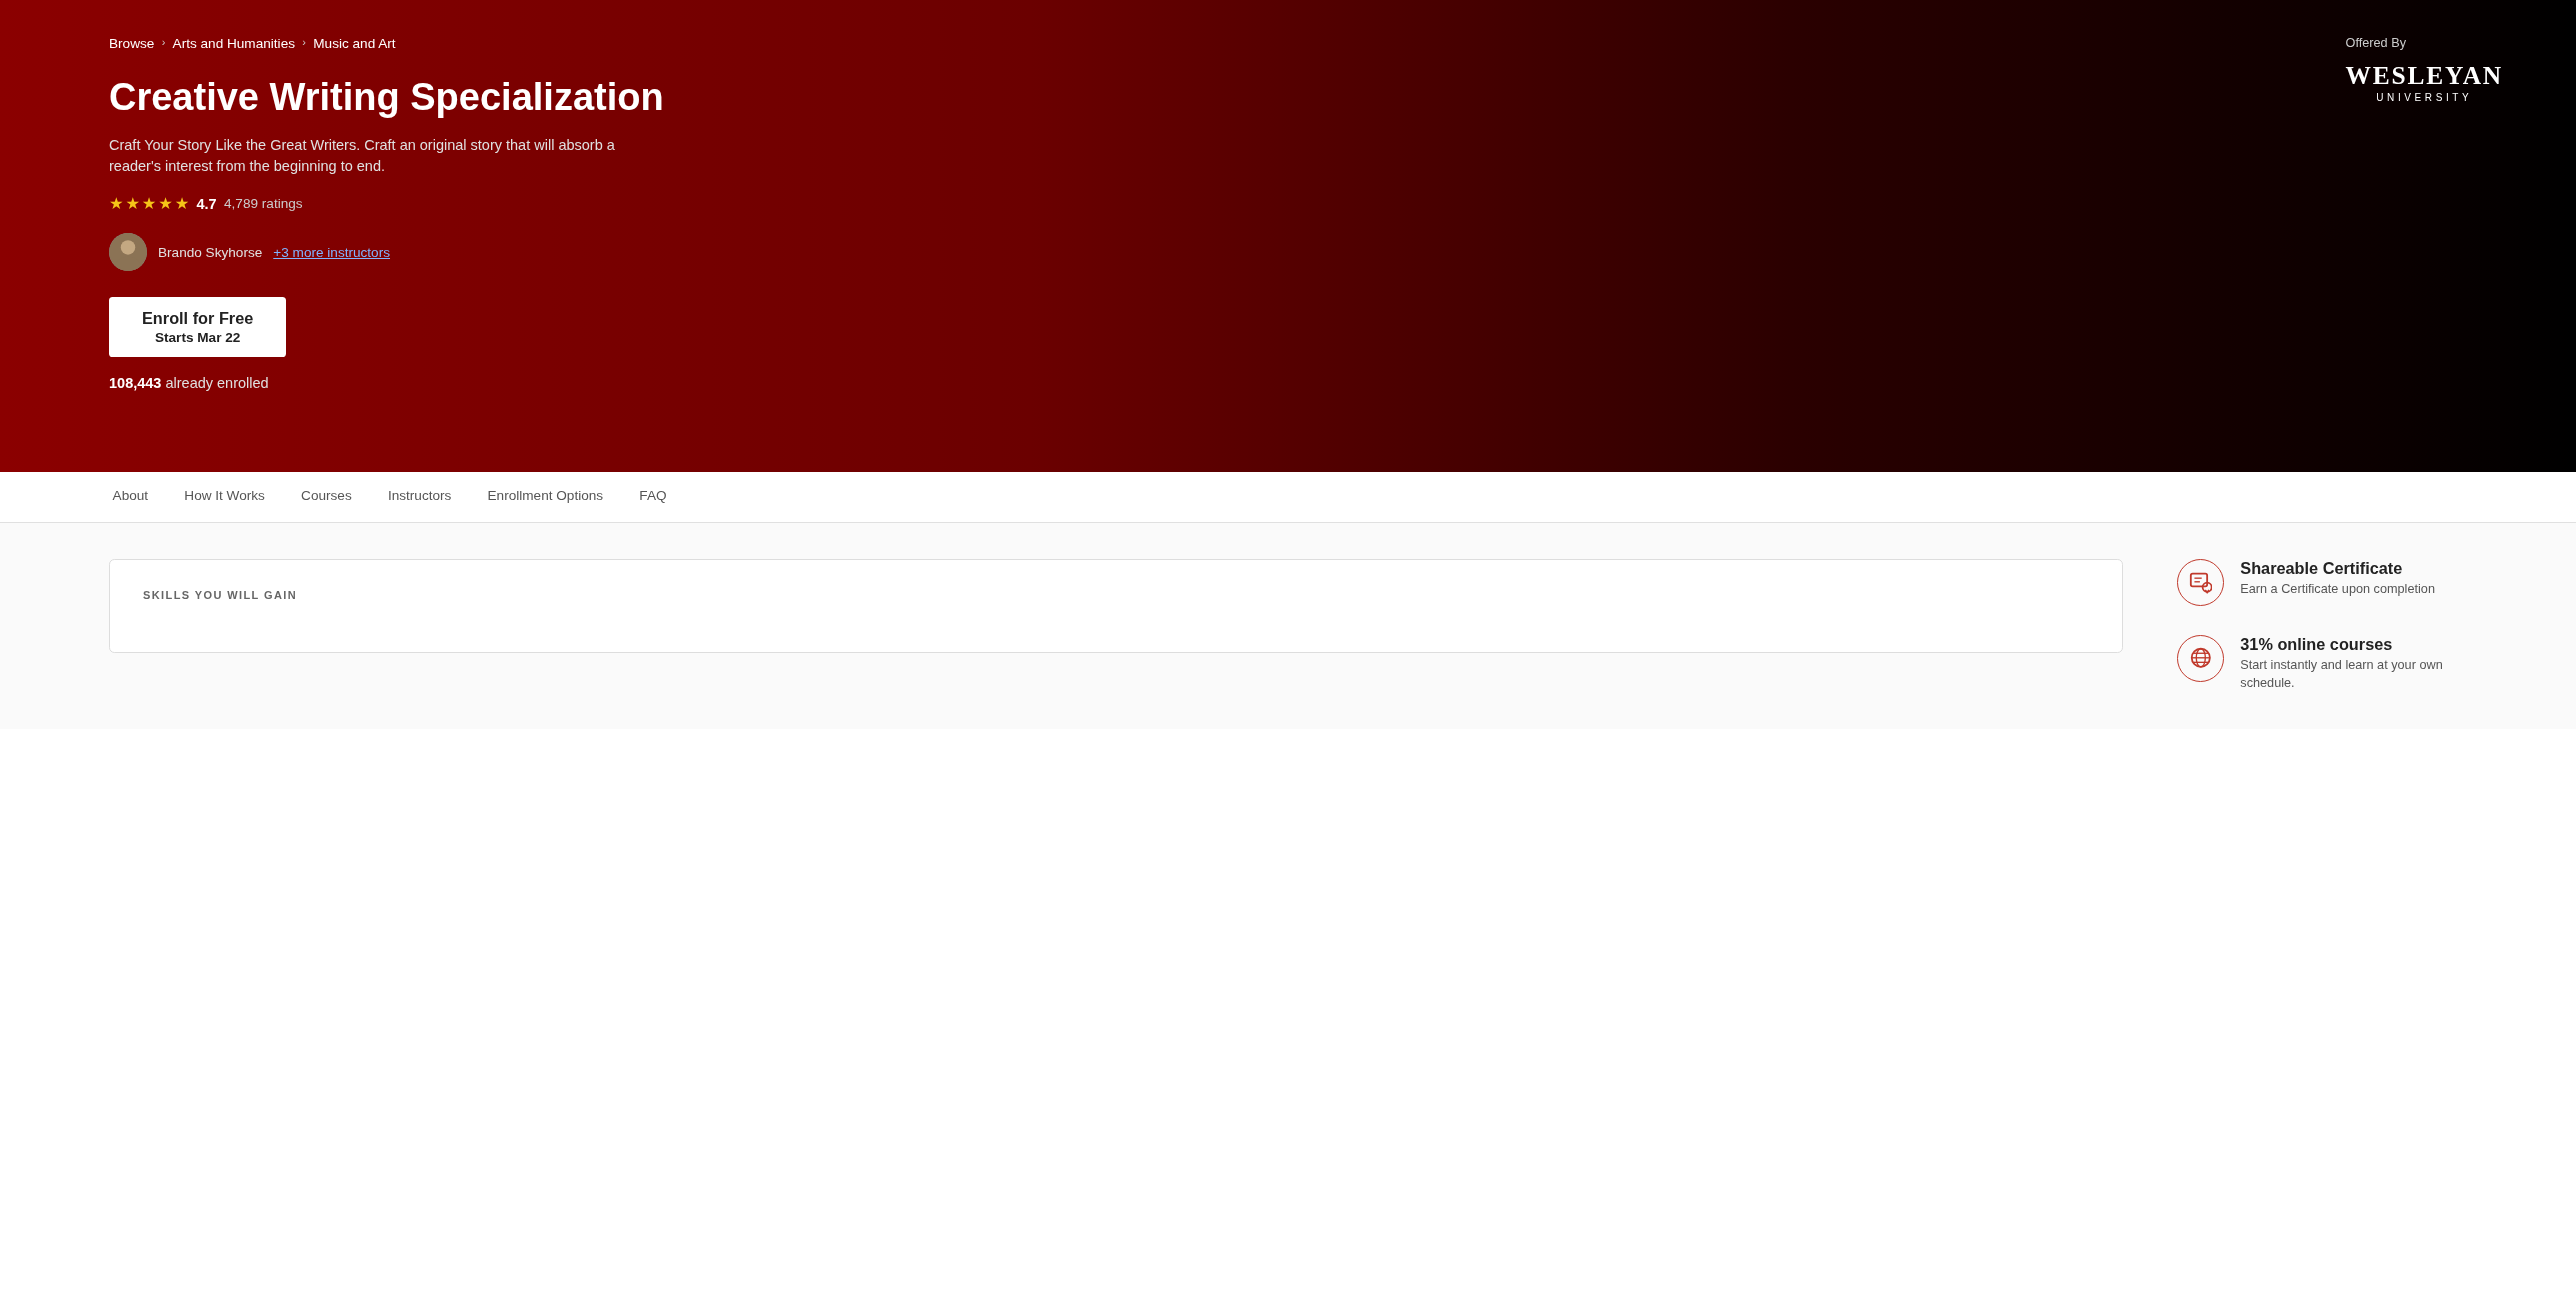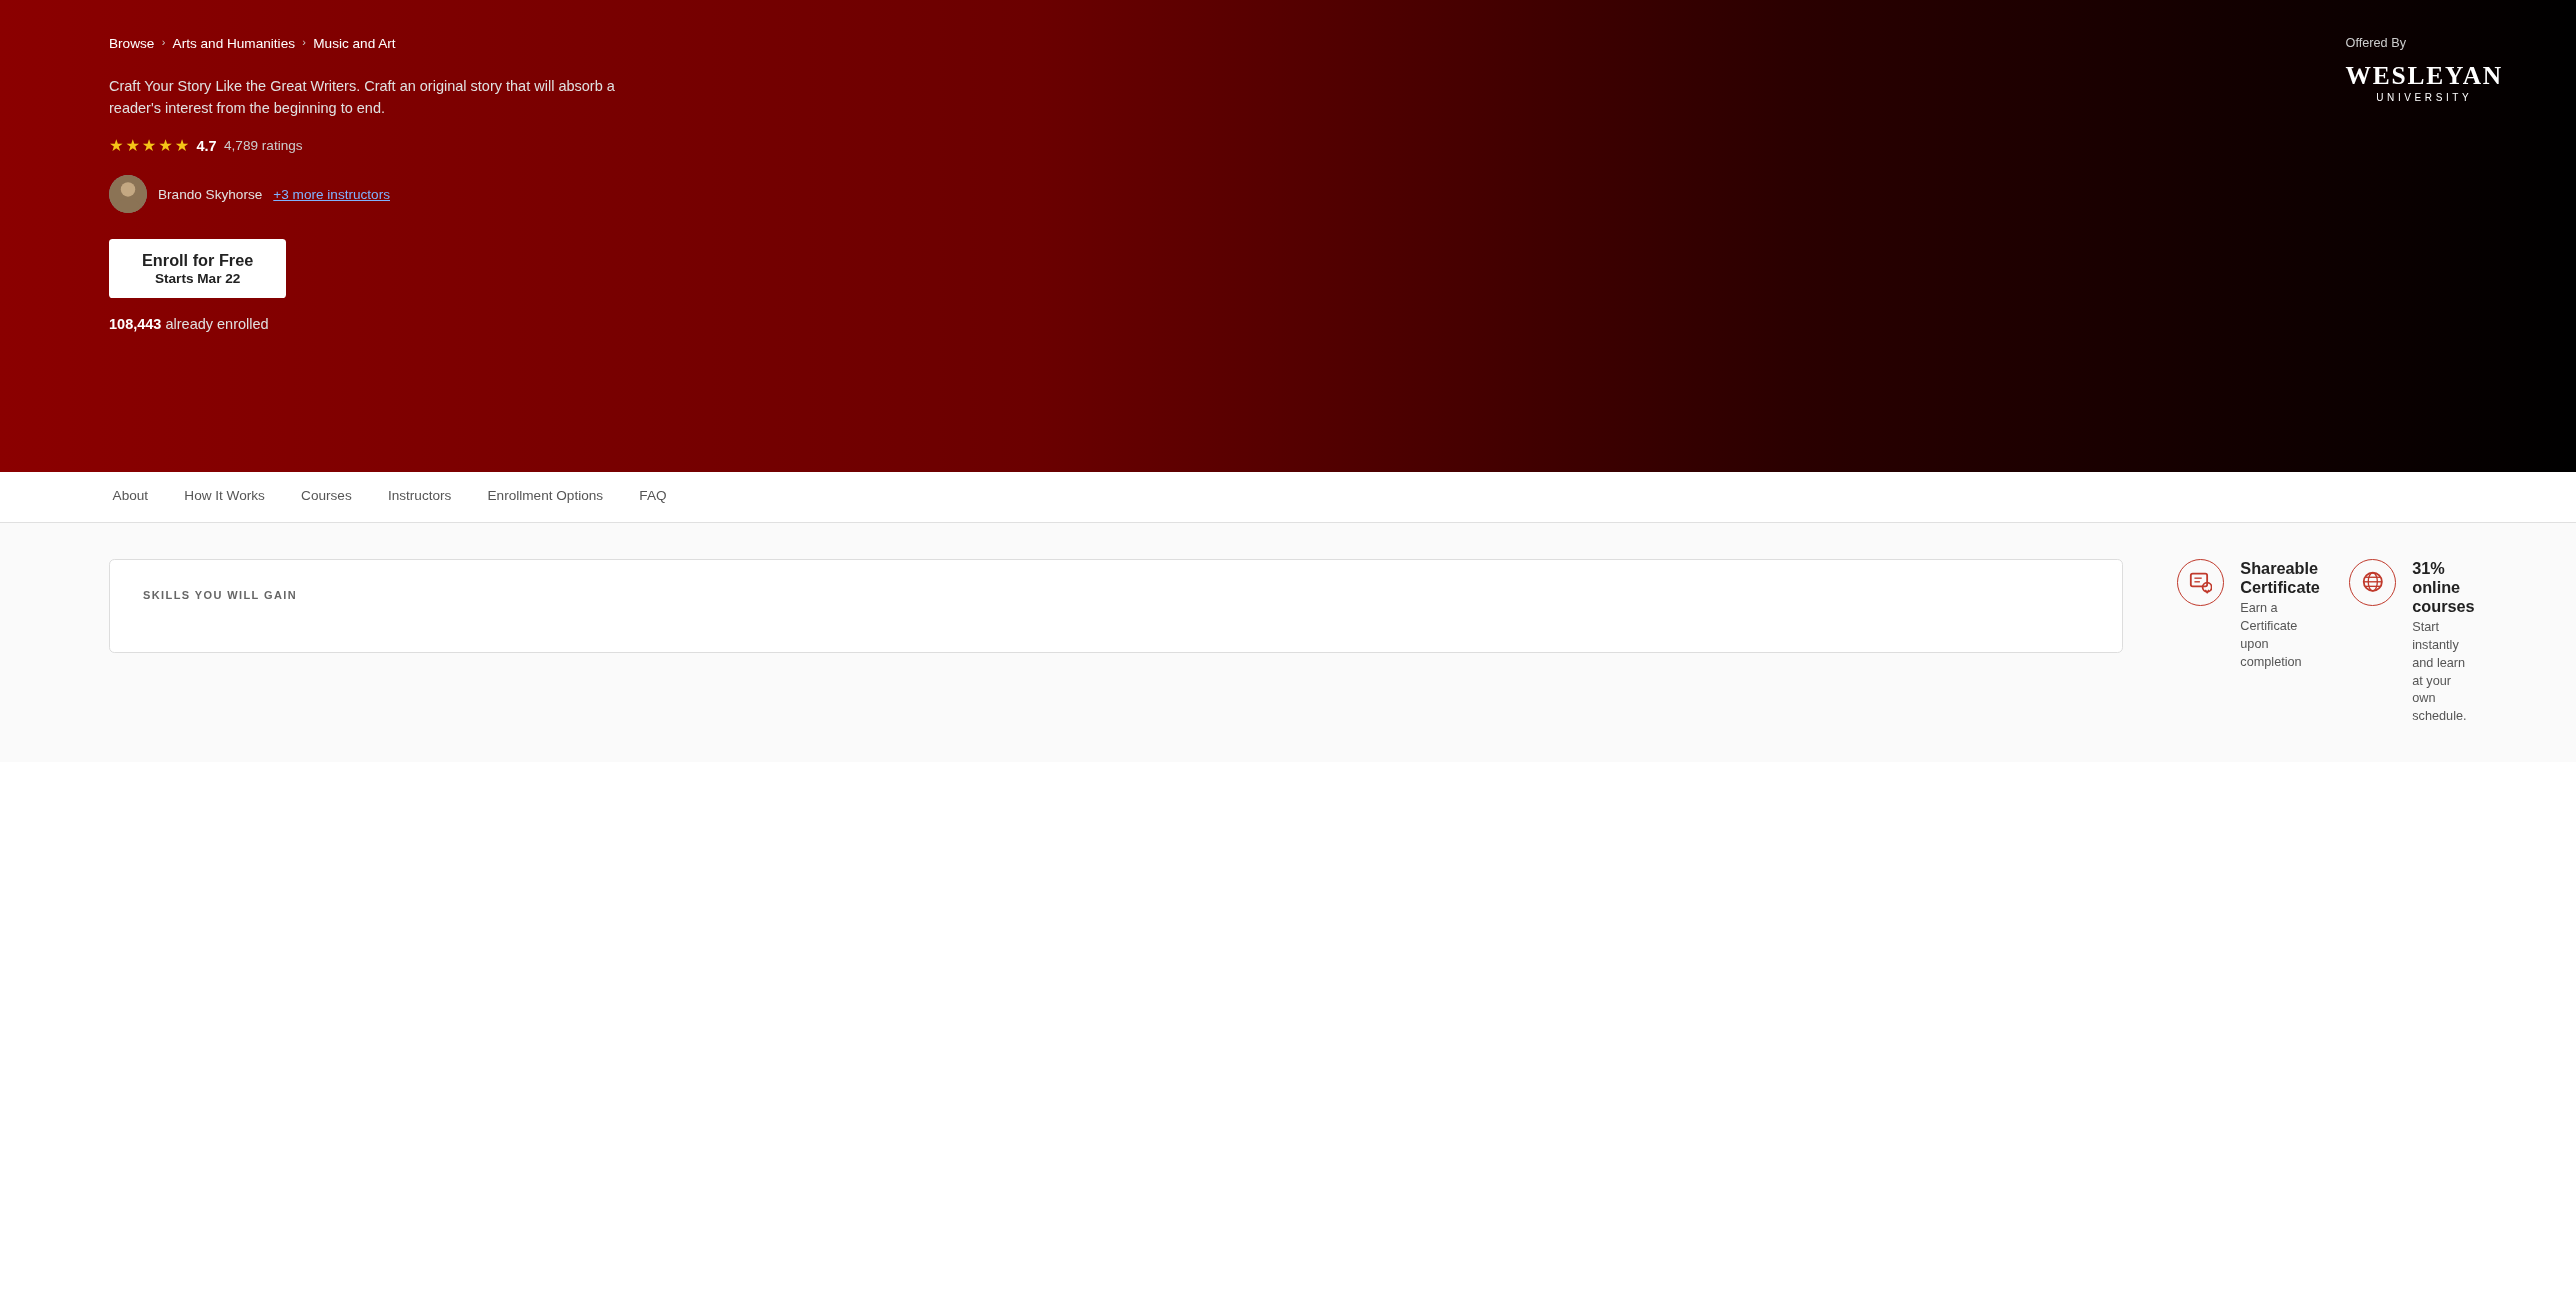--- a/index.html
+++ b/index.html
@@ -221,21 +221,21 @@
       font-size: 13.6px;
       color: #333;
       background: #fff;
       cursor: default;
     }
 
     
     .right-col {
       width: 290px;
       display: flex;
-      flex-direction: row;
+      flex-direction: column;
       gap: 29px;
     }
 
     .feature-item {
       display: flex;
       align-items: flex-start;
       gap: 16.3px;
     }
 
     .feature-icon {
@@ -279,20 +279,21 @@
 
   <div class="offered-by">
     <div class="offered-by-label">Offered By</div>
     <div class="university-logo">
       <div class="university-name">WESLEYAN</div>
       <div class="university-sub">UNIVERSITY</div>
     </div>
   </div>
 
   <div class="hero-content">
+    <h1 class="hero-title">Creative Writing Specialization</h1>
     <p class="hero-subtitle">Craft Your Story Like the Great Writers. Craft an original story that will absorb a reader's interest from the beginning to end.</p>
 
     <div class="rating-row">
       <div class="stars">
         <span class="star">★</span>
         <span class="star">★</span>
         <span class="star">★</span>
         <span class="star">★</span>
         <span class="star-half">★</span>
       </div>

